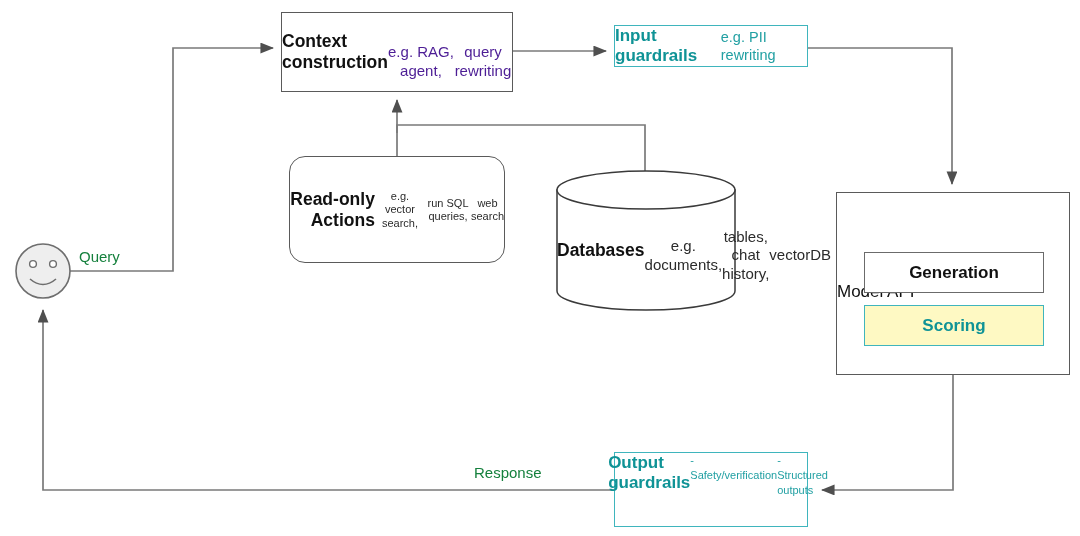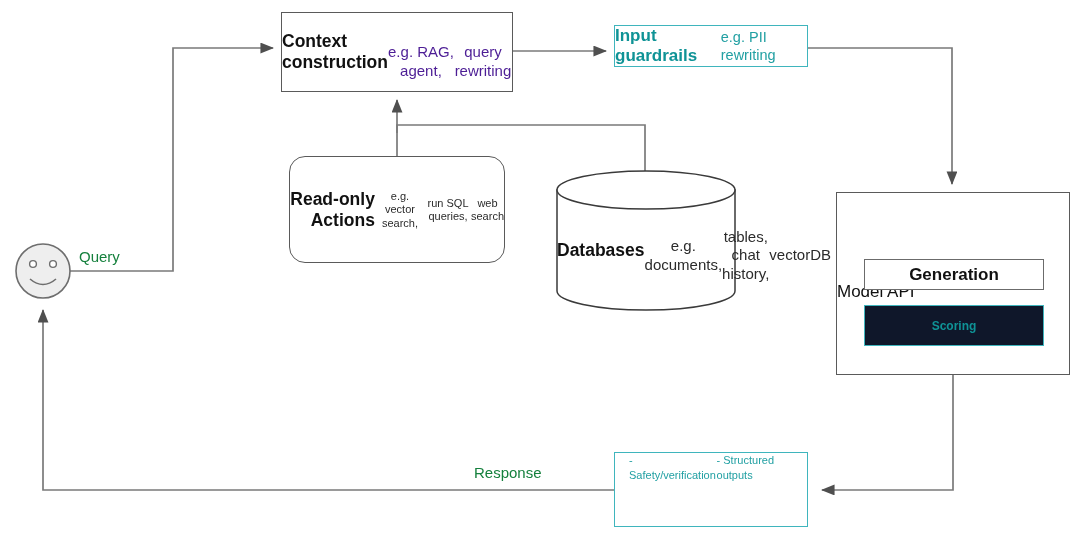--- a/index.html
+++ b/index.html
@@ -49,28 +49,28 @@
   #databases .sub{font-size:15px;color:#2b2b2b;text-align:center;margin-top:11px;}
 
   
   #model-api{
     left:836px;top:192px;width:234px;height:183px;
     border:1.6px solid #5a5a5a;justify-content:flex-start;padding-top:18px;
   }
   #model-api .title{font-size:17px;color:#111;font-weight:normal;}
 
   #generation-box{
-    position:absolute;left:27px;top:66px;width:180px;height:31px;
+    position:absolute;left:27px;top:59px;width:180px;height:41px;
     border:1.5px solid #6b6b6b;display:flex;align-items:center;justify-content:center;
     font-size:17px;font-weight:bold;color:#111;background:#fff;box-sizing:border-box;
   }
   #scoring-box{
     position:absolute;left:27px;top:112px;width:180px;height:41px;
     border:1.5px solid #3fb5bd;display:flex;align-items:center;justify-content:center;
-    font-size:12px;font-weight:bold;color:#0f9396;background:#0f172a;box-sizing:border-box;
+    font-size:17px;font-weight:bold;color:#0f9396;background:#fef9c3;box-sizing:border-box;
   }
 
   
   #output-guardrails{
     left:614px;top:452px;width:194px;height:75px;
     border:1.6px solid #3fb5bd;align-items:flex-start;justify-content:center;
     padding-left:14px;
   }
   #output-guardrails .title{font-size:17px;color:#0f9396;align-self:flex-start;}
   #output-guardrails .bullet{font-size:11px;color:#22a0a3;align-self:flex-start;line-height:1.38;}
@@ -144,20 +144,21 @@
     <div class="sub">vectorDB</div>
   </div>
 
   <div class="node" id="model-api">
     <div class="title">Model API</div>
     <div id="generation-box">Generation</div>
     <div id="scoring-box">Scoring</div>
   </div>
 
   <div class="node" id="output-guardrails">
+    <div class="title">Output guardrails</div>
     <div class="bullet">- Safety/verification</div>
     <div class="bullet">- Structured outputs</div>
   </div>
 
   <div class="edge-label" id="query-label">Query</div>
   <div class="edge-label" id="response-label">Response</div>
 
 </div>
 
 </body></html>

